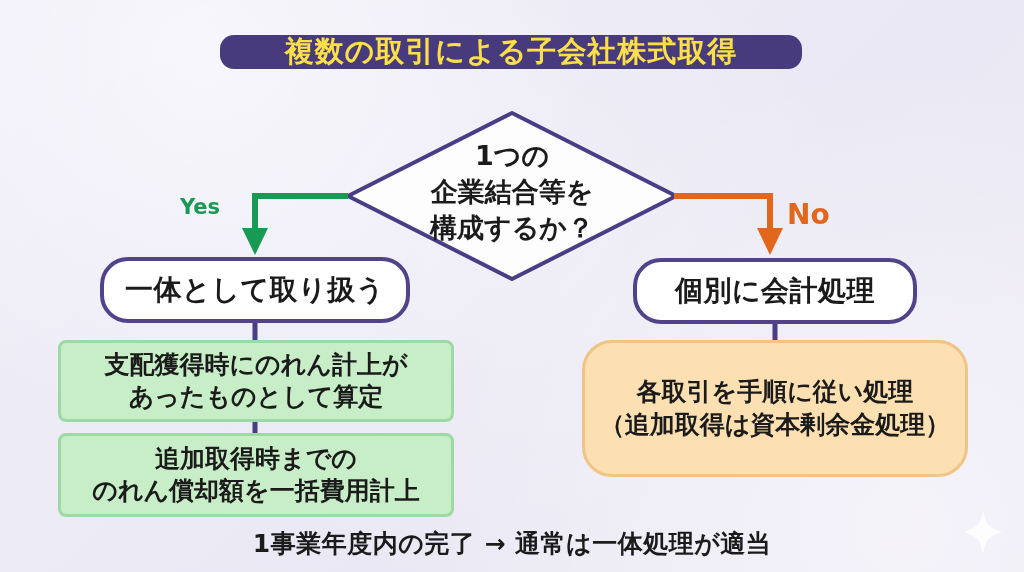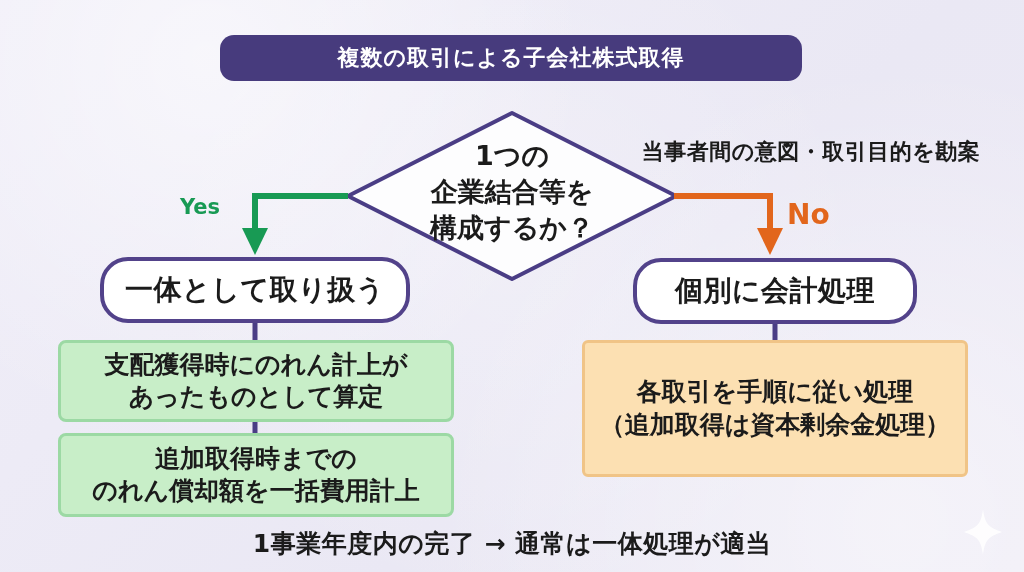--- a/index.html
+++ b/index.html
@@ -13,23 +13,23 @@
     background:
       radial-gradient(circle at 20% 10%, rgba(255,255,255,.55), rgba(255,255,255,0) 40%),
       radial-gradient(circle at 88% 92%, rgba(255,255,255,.45), rgba(255,255,255,0) 45%),
       radial-gradient(circle at 50% 45%, rgba(255,255,255,.25), rgba(255,255,255,0) 60%),
       linear-gradient(135deg,#f0eef8 0%,#eae8f4 60%,#edeaf5 100%);
   }
   .abs { position:absolute; }
   svg.layer { position:absolute; left:0; top:0; }
 
   .title-bar {
-    left:220px; top:35px; width:582px; height:46px;
+    left:220px; top:35px; width:582px; height:34px;
     background:#473b7d; border-radius:14px;
-    color:#ffffff; font-size:22px; letter-spacing:1px;
+    color:#fde047; font-size:29px; letter-spacing:1px;
     display:flex; align-items:center; justify-content:center;
   }
   .annotation {
     left:622px; top:137px; width:378px;
     font-size:22px; text-align:center; letter-spacing:0.5px;
   }
   .diamond-text {
     left:382px; top:138px; width:260px;
     text-align:center; font-size:27px; line-height:1.34;
     white-space:pre-line;
@@ -49,21 +49,21 @@
     border-radius:8px; box-sizing:border-box;
     display:flex; align-items:center; justify-content:center;
     text-align:center; white-space:pre-line;
     font-size:25px; line-height:1.3;
   }
   .green-box { background:#c8eec8; border:3px solid #9cd9a4; }
   .green1 { left:58px;  top:340px; width:396px; height:82px; }
   .green2 { left:58px;  top:433px; width:396px; height:84px; }
   .orange-box {
     left:582px; top:340px; width:386px; height:137px;
-    background:#fce0b2; border:3px solid #f0c487; border-radius:6px;
+    background:#fce0b2; border:3px solid #f0c487; border-radius:30px;
   }
   .footnote {
     left:0; top:527px; width:1024px;
     text-align:center; font-size:25px; letter-spacing:0.5px;
   }
 </style>
 </head>
 <body>
 
 <div class="canvas">
@@ -85,21 +85,20 @@
     <line x1="255" y1="320" x2="255" y2="343" stroke="#4a3d85" stroke-width="5"></line>
     <line x1="255" y1="420" x2="255" y2="436" stroke="#4a3d85" stroke-width="5"></line>
     <line x1="775" y1="321" x2="775" y2="343" stroke="#4a3d85" stroke-width="5"></line>
 
     <path d="M983 509 C985 524 988 527 1002 532 C988 537 985 540 983 555
              C981 540 978 537 964 532 C978 527 981 524 983 509 Z" fill="#ffffff" opacity="0.85"></path>
   </svg>
 
   <div class="abs title-bar">複数の取引による子会社株式取得</div>
 
-  <div class="abs annotation">当事者間の意図・取引目的を勘案</div>
 
   <div class="abs diamond-text">1つの
 企業結合等を
 構成するか？</div>
 
   <div class="abs yes-label">Yes</div>
 
   <div class="abs no-label">No</div>
 
   <div class="abs result-box result-left">一体として取り扱う</div>

